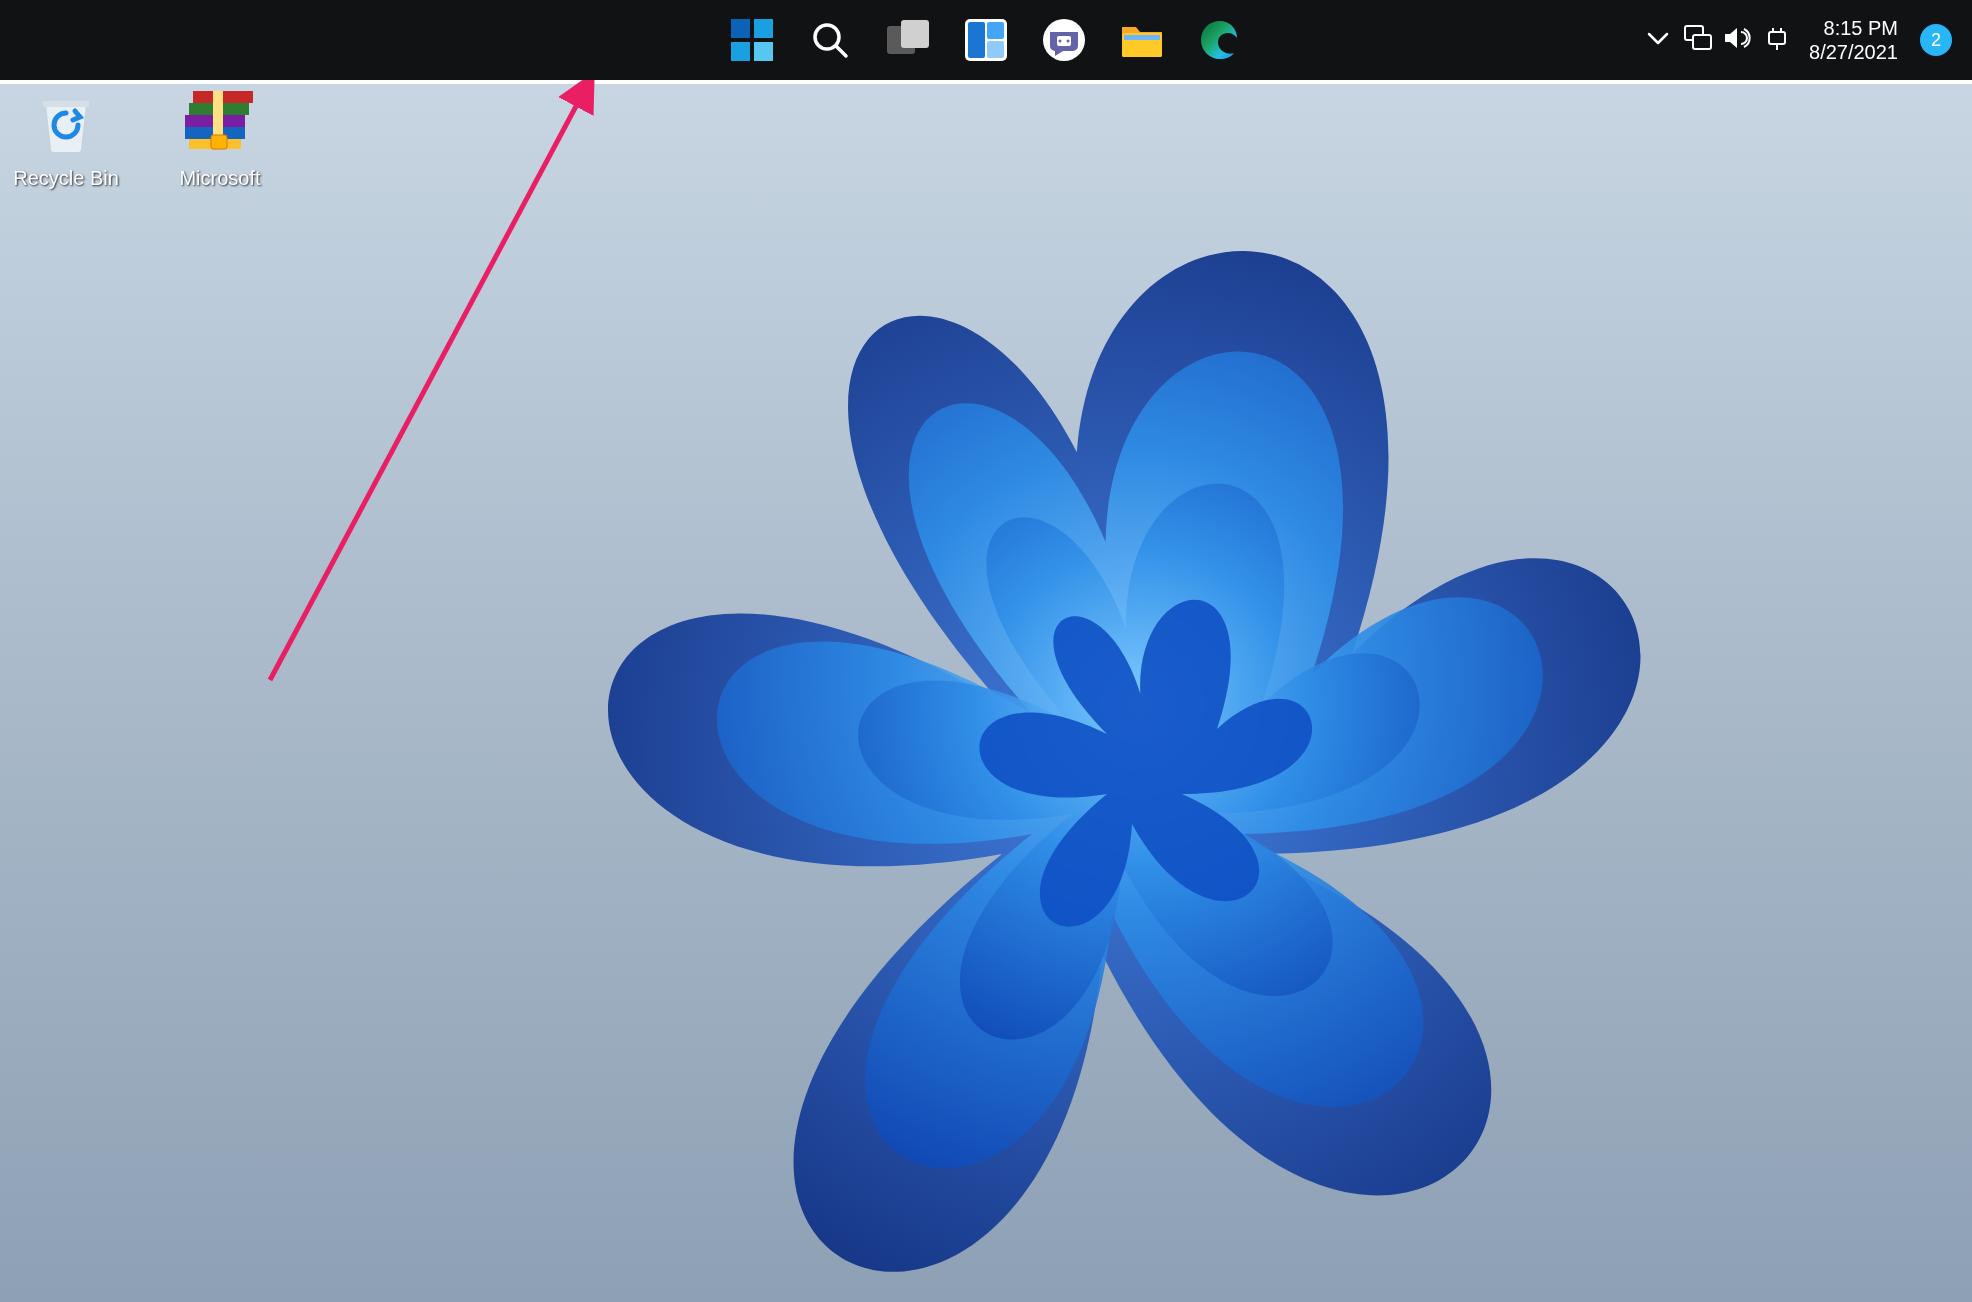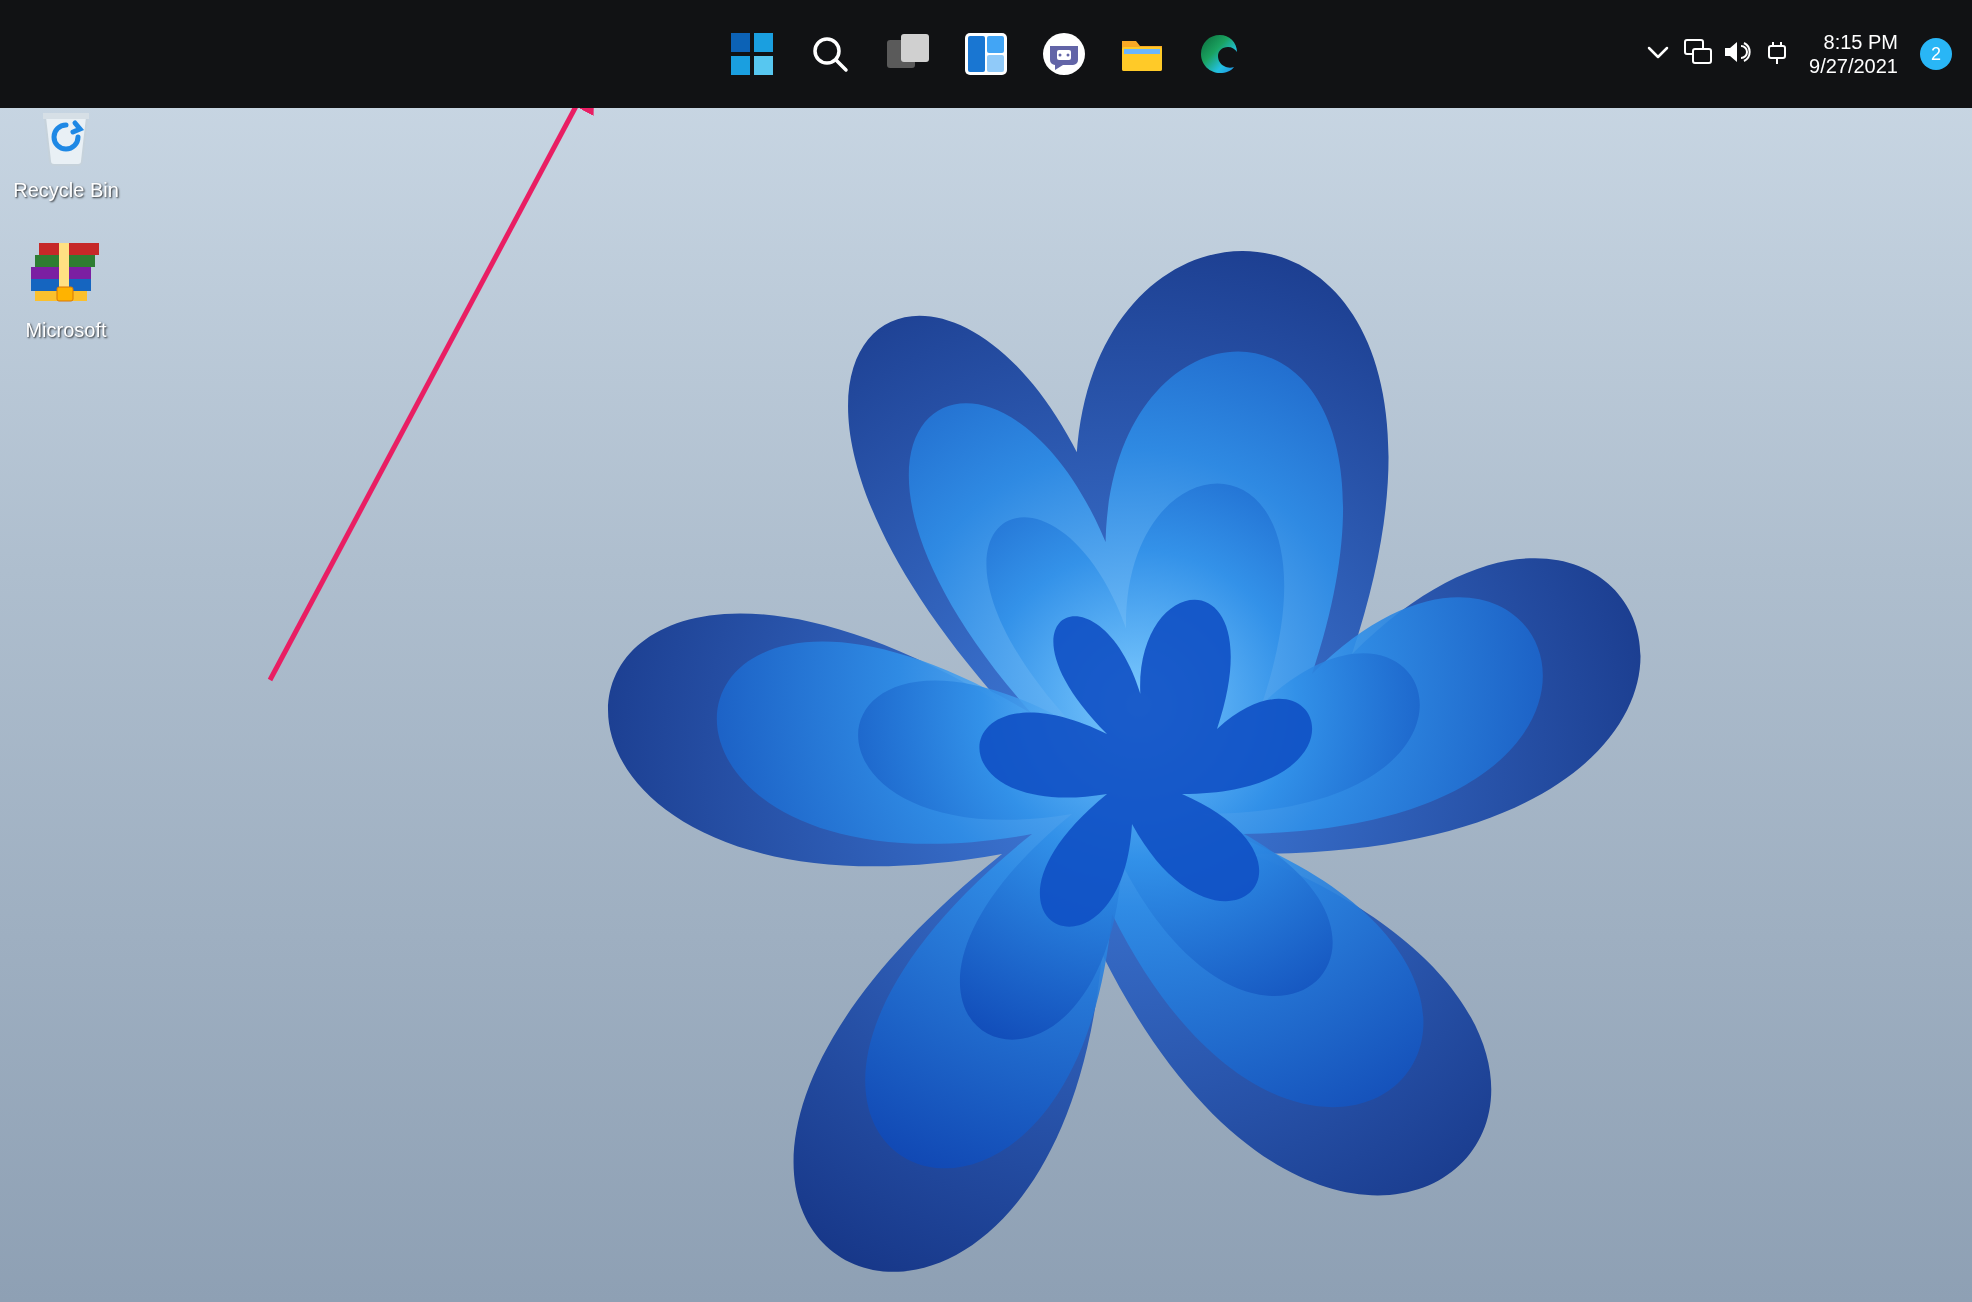--- a/index.html
+++ b/index.html
@@ -3,21 +3,21 @@
 <meta charset="utf-8">
 <style>
   * { margin: 0; padding: 0; box-sizing: border-box; }
   html, body { width: 1972px; height: 1302px; overflow: hidden; font-family: "Segoe UI", sans-serif; }
   body { position: relative; }
 
   
   .taskbar {
     position: absolute;
     top: 0; left: 0; right: 0;
-    height: 108px;
+    height: 80px;
     background: #111214;
     display: flex;
     align-items: center;
     justify-content: center;
     color: #fff;
     z-index: 10;
   }
   .taskbar-center {
     display: flex;
     align-items: center;
@@ -67,22 +67,22 @@
     overflow: hidden;
   }
   .bloom {
     position: absolute;
     right: -80px; top: -30px;
     width: 1700px; height: 1300px;
     z-index: 1;
   }
   .desktop-icons {
     position: absolute;
-    top: 12px; left: 6px;
-    display: flex; flex-direction: column;
+    top: 0; left: 6px;
+    display: flex; 
     gap: 34px;
     z-index: 2;
   }
   .di {
     width: 120px;
     display: flex; flex-direction: column; align-items: center;
     gap: 6px;
     cursor: pointer;
     color: #fff;
     text-shadow: 1px 1px 2px rgba(0,0,0,0.8);
@@ -228,21 +228,21 @@
           <rect x="6" y="8" width="16" height="12" rx="2" stroke="#fff" stroke-width="2" fill="none"></rect>
           <line x1="10" y1="4" x2="10" y2="8" stroke="#fff" stroke-width="2"></line>
           <line x1="18" y1="4" x2="18" y2="8" stroke="#fff" stroke-width="2"></line>
           <line x1="14" y1="20" x2="14" y2="26" stroke="#fff" stroke-width="2"></line>
         </svg>
       </span>
     </div>
 
     <div class="datetime">
       <span>8:15 PM</span>
-      <span>9/27/2021</span>
+      <span>8/27/2021</span>
     </div>
 
     <div class="notif-badge">
       <span>2</span>
     </div>
   </div>
 </div>
 
 <div class="desktop">
 

